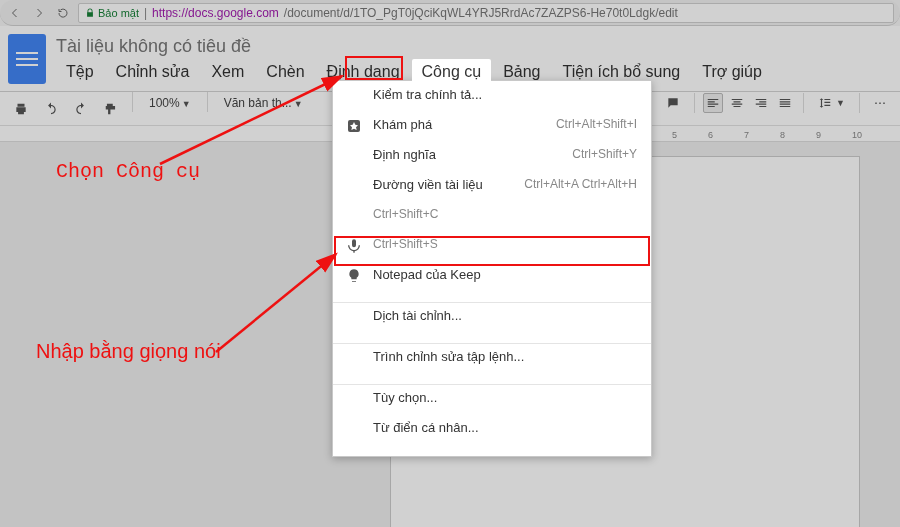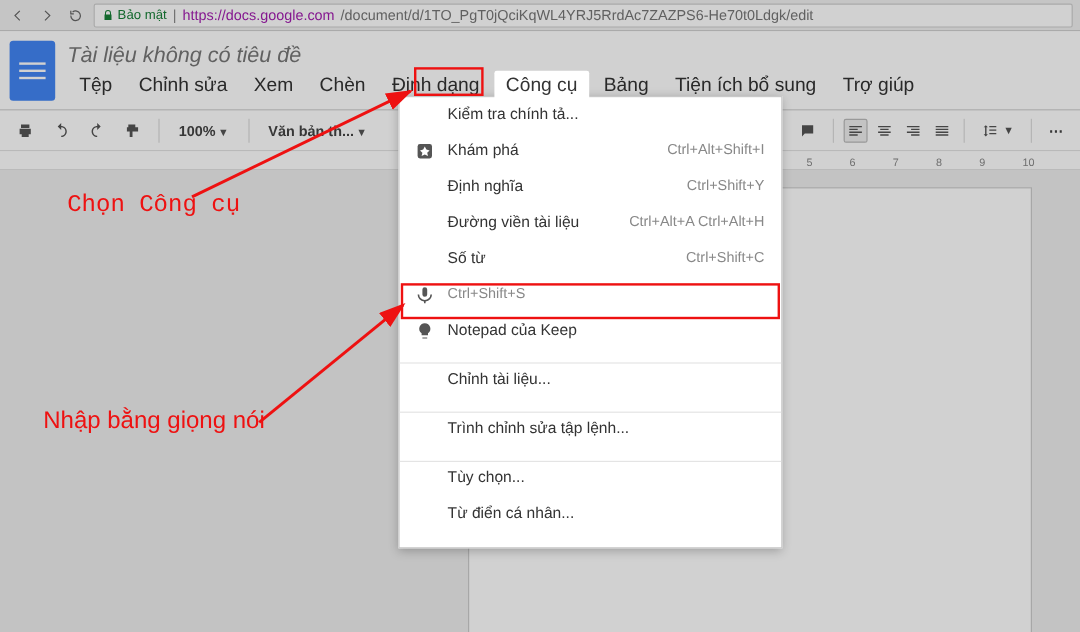--- a/index.html
+++ b/index.html
@@ -24,20 +24,21 @@
   .browser-bar {
     display:flex;
     align-items:center;
     background:#f1f1f1;
     height:26px;
     border-bottom:1px solid #d0d0d0;
     padding:0 6px;
     font-size:12px;
     color:#555;
     gap:6px;
+    border-radius:13px;
   }
   .nav-btn{width:18px;height:18px;display:flex;align-items:center;justify-content:center;border-radius:50%;}
   .nav-btn svg{width:12px;height:12px;stroke:#666;fill:none;stroke-width:2}
   .addr {
     flex:1;
     background:#fff;
     border:1px solid #d0d0d0;
     border-radius:2px;
     height:20px;
     display:flex;
@@ -52,28 +53,28 @@
   .secure svg{width:10px;height:10px;fill:#188038}
   .url-host{color:#a21caf}
   .url-rest{color:#777}
   
   .docs-header{background:#fff;border-bottom:1px solid #d4d4d4;position:relative;padding-left:56px}
   .doc-logo{
     position:absolute;left:8px;top:8px;width:38px;height:50px;
     background:#4285f4;border-radius:3px;display:flex;align-items:center;justify-content:center;
   }
   .doc-logo::before{content:"";width:22px;height:2px;background:#fff;box-shadow:0 -6px 0 #fff,0 6px 0 #fff;}
-  .doc-title{font-size:18px;font-style:italic;color:#777;padding:10px 0 2px 0}
+  .doc-title{font-size:18px;color:#777;padding:10px 0 2px 0}
   .menubar{display:flex;gap:2px;font-size:16px;color:#333;padding-bottom:6px}
   .menubar .mitem{padding:4px 10px;border-radius:2px;}
   .menubar .mitem.active{position:relative;z-index:20;background:#fff;}
   
   .toolbar{
     background:#fff;border-bottom:1px solid #e2e2e2;height:34px;
-    display:flex;align-items:center;padding:0 8px;font-size:12px;color:#444;gap:4px;font-weight:bold;
+    display:flex;padding:0 8px;font-size:12px;color:#444;gap:4px;
   }
   .tbtn{padding:4px 6px;display:flex;align-items:center;gap:2px}
   .tbtn svg{width:14px;height:14px;fill:#555}
   .divider{width:1px;height:20px;background:#ddd;margin:0 4px}
   .zoom,.style{padding:4px 8px}
   .toolbar-right{display:flex;align-items:center;gap:4px;position:absolute;right:8px}
   .align-btn{border:1px solid transparent;padding:2px}
   .align-btn.sel{border:1px solid #bbb;background:#eee;border-radius:2px}
   
   .ruler{
@@ -264,42 +265,41 @@
   </div>
   <div class="row">
     <span class="label">Định nghĩa</span>
     <span class="shortcut">Ctrl+Shift+Y</span>
   </div>
   <div class="row">
     <span class="label">Đường viền tài liệu</span>
     <span class="shortcut">Ctrl+Alt+A Ctrl+Alt+H</span>
   </div>
   <div class="row">
-    <span class="label">Số từ</span>
     <span class="shortcut">Ctrl+Shift+C</span>
   </div>
   <div class="row">
     <span class="ricon">
         <svg viewBox="0 0 24 24">
           <path d="M12 2a3 3 0 0 1 3 3v6a3 3 0 0 1-6 0V5a3 3 0 0 1 3-3zm7 9a7 7 0 0 1-14 0H3a9 9 0 0 0 8 8.94V22h2v-2.06A9 9 0 0 0 21 11h-2z"></path>
         </svg>
       </span>
     <span class="shortcut">Ctrl+Shift+S</span>
   </div>
   <div class="row">
     <span class="ricon">
         <svg viewBox="0 0 24 24">
           <path d="M9 21h6v-1H9v1zm3-19a7 7 0 0 0-4 12.7V17h8v-2.3A7 7 0 0 0 12 2z"></path>
         </svg>
       </span>
     <span class="label">Notepad của Keep</span>
   </div>
   <div class="sep"></div>
   <div class="row">
-    <span class="label">Chỉnh tài liệu...</span>
+    <span class="label">Dịch tài chỉnh...</span>
   </div>
   <div class="sep"></div>
   <div class="row">
     <span class="label">Trình chỉnh sửa tập lệnh...</span>
   </div>
   <div class="sep"></div>
   <div class="row">
     <span class="label">Tùy chọn...</span>
   </div>
   <div class="row">

